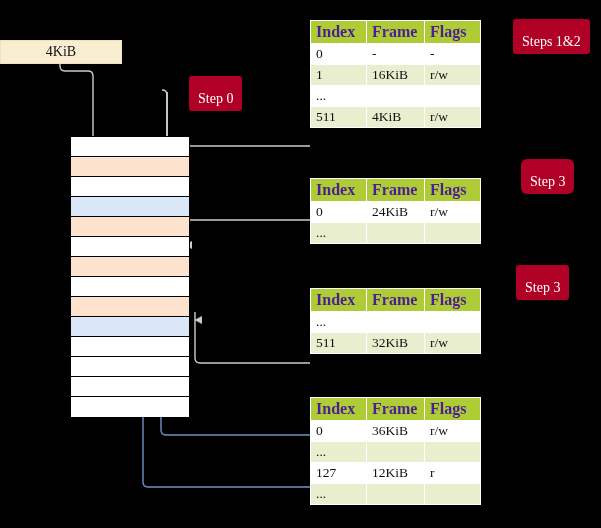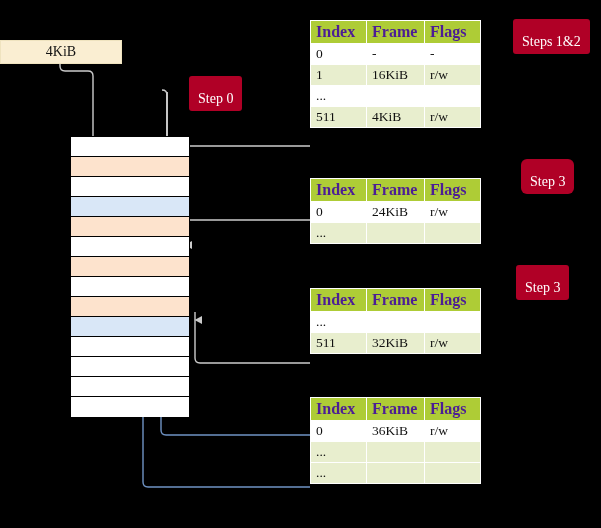--- a/index.html
+++ b/index.html
@@ -220,20 +220,25 @@
         <tr class="even">
           <td>0</td>
           <td>36KiB</td>
           <td>r/w</td>
         </tr>
         <tr class="odd">
           <td>...</td>
           <td></td>
           <td></td>
         </tr>
+        <tr class="even">
+          <td>127</td>
+          <td>12KiB</td>
+          <td>r</td>
+        </tr>
         <tr class="odd">
           <td>...</td>
           <td></td>
           <td></td>
         </tr>
       </tbody>
     </table>
   </div>
 
 </body></html>

